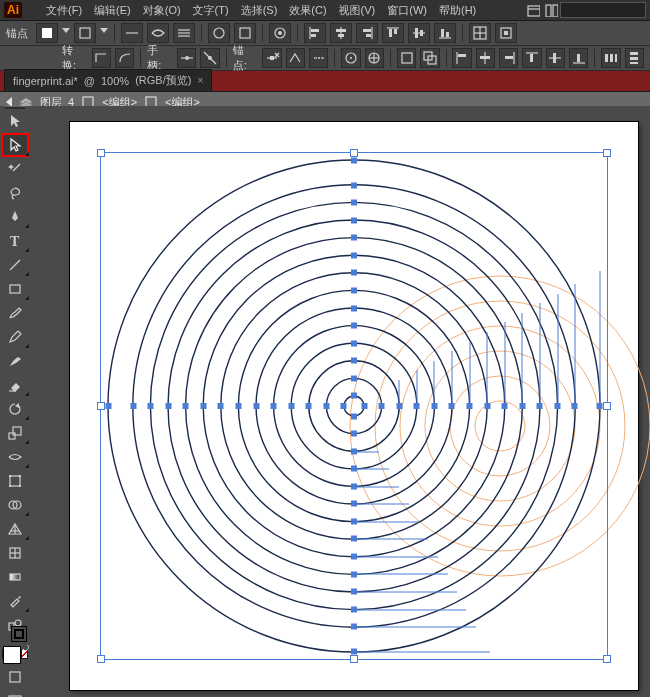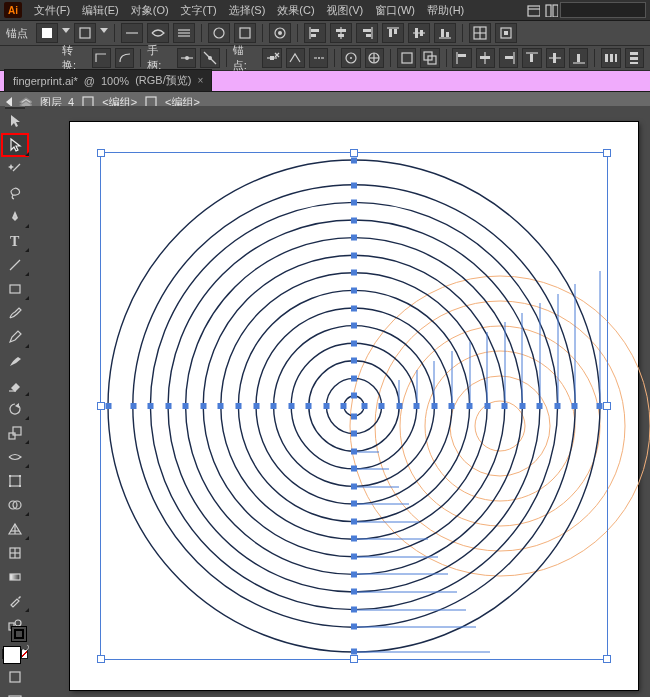--- a/index.html
+++ b/index.html
@@ -1,29 +1,29 @@
 <!DOCTYPE html>
 <html><head>
 <meta charset="utf-8">
 <style>
   html,body{margin:0;padding:0;width:650px;height:697px;background:#323232;font-family:"Microsoft YaHei","Tahoma",sans-serif;font-size:11px;color:#c8c8c8;overflow:hidden;}
   
   .menubar{height:20px;background:#323232;display:flex;align-items:center;padding:0 4px;border-bottom:1px solid #1a1a1a;}
-  .ai-logo{width:18px;height:16px;background:#2a0a00;color:#ff7c00;font-weight:bold;font-size:10px;display:flex;align-items:center;justify-content:center;margin-right:6px;border-radius:2px;}
+  .ai-logo{width:18px;height:16px;background:#2a0a00;color:#ff7c00;font-weight:bold;font-size:12px;display:flex;align-items:center;justify-content:center;margin-right:18px;border-radius:2px;}
   .menubar .menu-item{padding:8px 6px;}
   .menubar .spacer{flex:1;}
   .menubar .ws-icon{width:14px;height:14px;margin:0 2px;}
   .menubar input.ws-search{width:80px;height:14px;background:#222;border:1px solid #555;color:#ccc;font-size:10px;padding:0 2px;}
   
   .control-row{height:24px;background:#4a4a4a;border-bottom:1px solid #2b2b2b;display:flex;align-items:center;padding:0 6px;gap:4px;}
   .ctl-label{color:#d8d8d8;margin-right:4px;}
   .ctl-btn{width:20px;height:18px;background:#3d3d3d;border:1px solid #2b2b2b;display:flex;align-items:center;justify-content:center;}
   .ctl-sep{width:1px;height:18px;background:#2b2b2b;margin:0 2px;}
   
-  .tab-bar{height:20px;background:#f0abfc;display:flex;align-items:flex-end;border-bottom:1px solid #1a1a1a;}
+  .tab-bar{height:20px;background:#7f1d1d;display:flex;align-items:flex-end;border-bottom:1px solid #1a1a1a;}
   .tab{padding:3px 8px;background:#272727;color:#bbb;border:1px solid #1a1a1a;border-bottom:none;margin-left:4px;display:flex;align-items:center;gap:6px;}
   .tab .close{font-size:10px;color:#999;}
   
   .breadcrumb{height:20px;background:#696969;border-bottom:1px solid #3a3a3a;display:flex;align-items:center;padding:0 4px;color:#e6e6e6;gap:4px;}
   .breadcrumb .crumb{padding:1px 4px;}
   .breadcrumb .layer-eye{width:14px;height:12px;}
   .breadcrumb .chev{font-size:9px;}
   
   .tool-col{position:absolute;left:0;top:106px;width:30px;bottom:0;background:#4a4a4a;border-right:1px solid #2b2b2b;display:flex;flex-direction:column;}
   .tool-col .handle{height:8px;display:flex;align-items:center;justify-content:center;}

